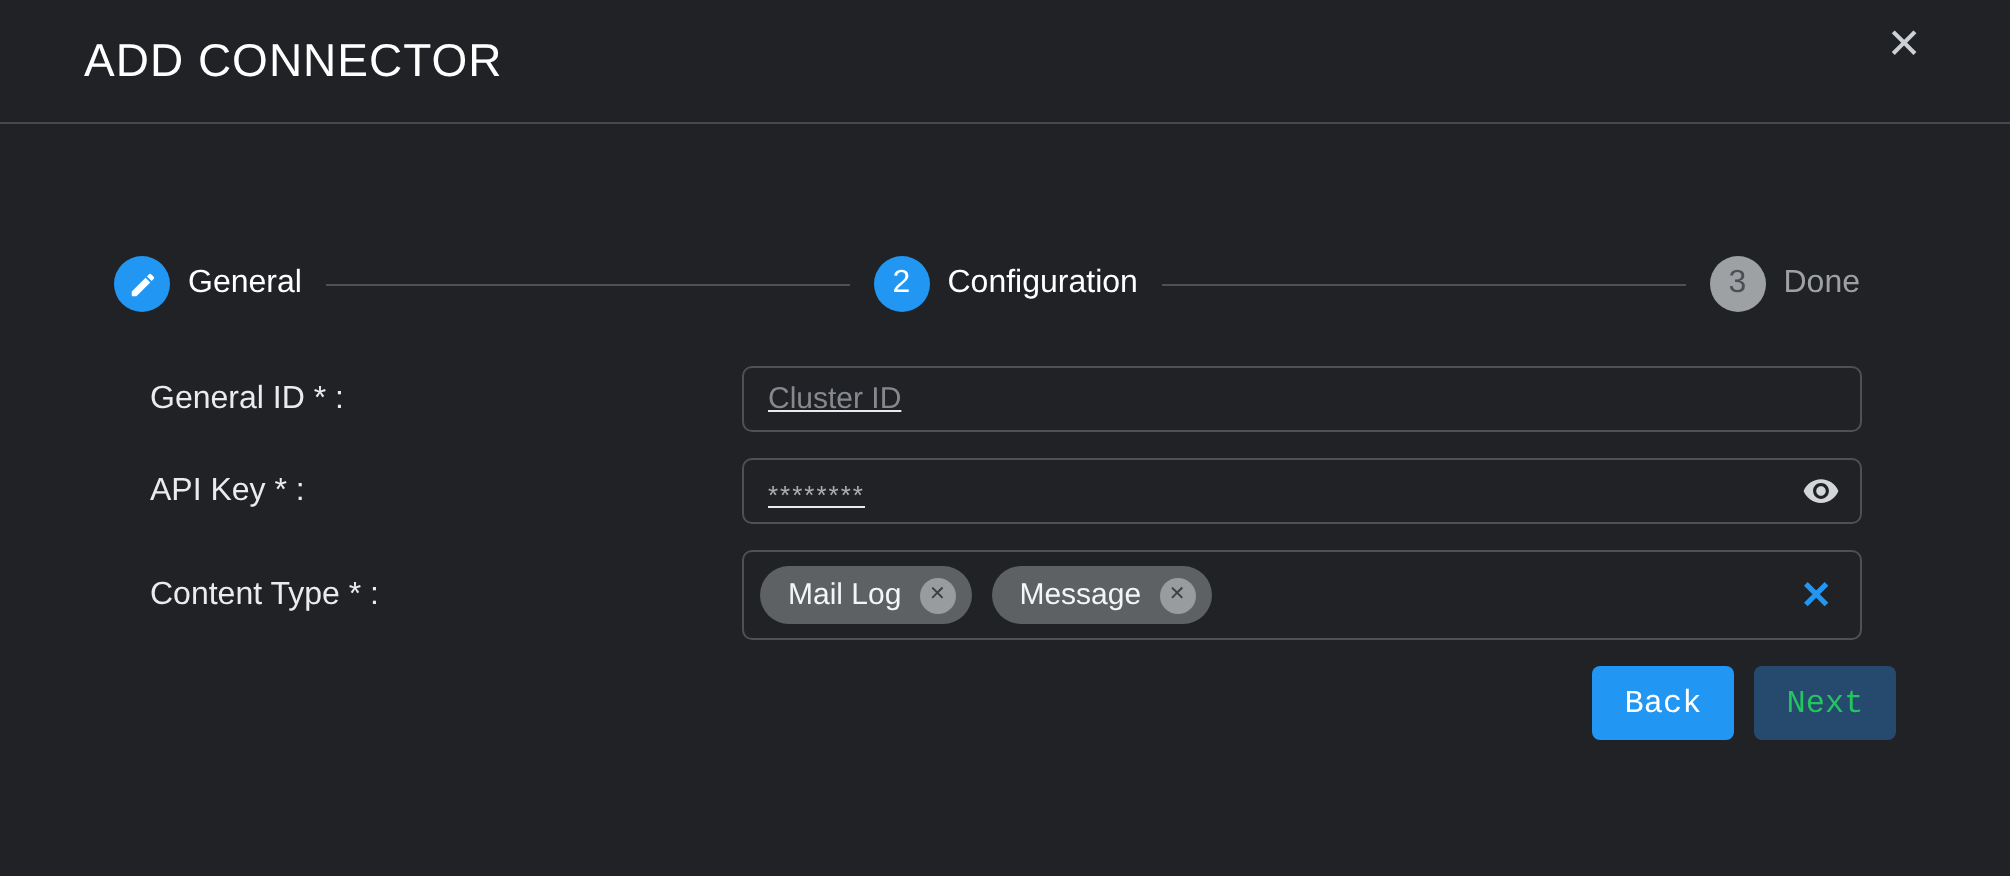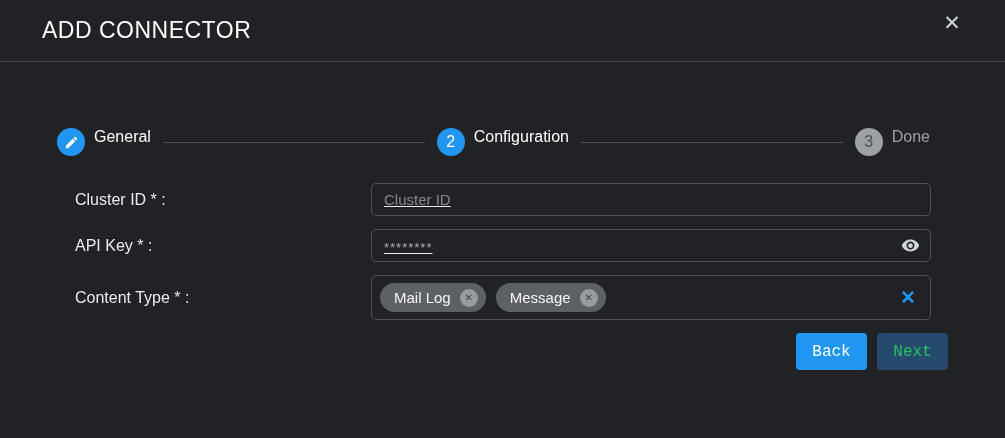--- a/index.html
+++ b/index.html
@@ -48,20 +48,21 @@
 
   
   .stepper {
     display: flex;
     align-items: center;
     margin: 66px 75px 0 57px;
     height: 28px;
   }
   .step {
     display: flex;
+    align-items: center;
     flex-shrink: 0;
   }
   .step-circle {
     width: 28px;
     height: 28px;
     border-radius: 50%;
     display: flex;
     align-items: center;
     justify-content: center;
     font-size: 16px;
@@ -247,21 +248,21 @@
     <div class="step-line"></div>
     <div class="step">
       <div class="step-circle pending">3</div>
       <div class="step-label pending">Done</div>
     </div>
   </div>
 
   <div class="form-area">
 
     <div class="form-row">
-      <div class="form-label">Cluster ID * :</div>
+      <div class="form-label">General ID * :</div>
       <div class="field-wrap">
         <input type="text" class="text-input" placeholder="Cluster ID" style="">
       </div>
     </div>
 
     <div class="form-row">
       <div class="form-label">API Key * :</div>
       <div class="field-wrap">
         <input type="text" class="text-input pwd-input" readonly="" value="********" style="">
         <button class="eye-btn">

